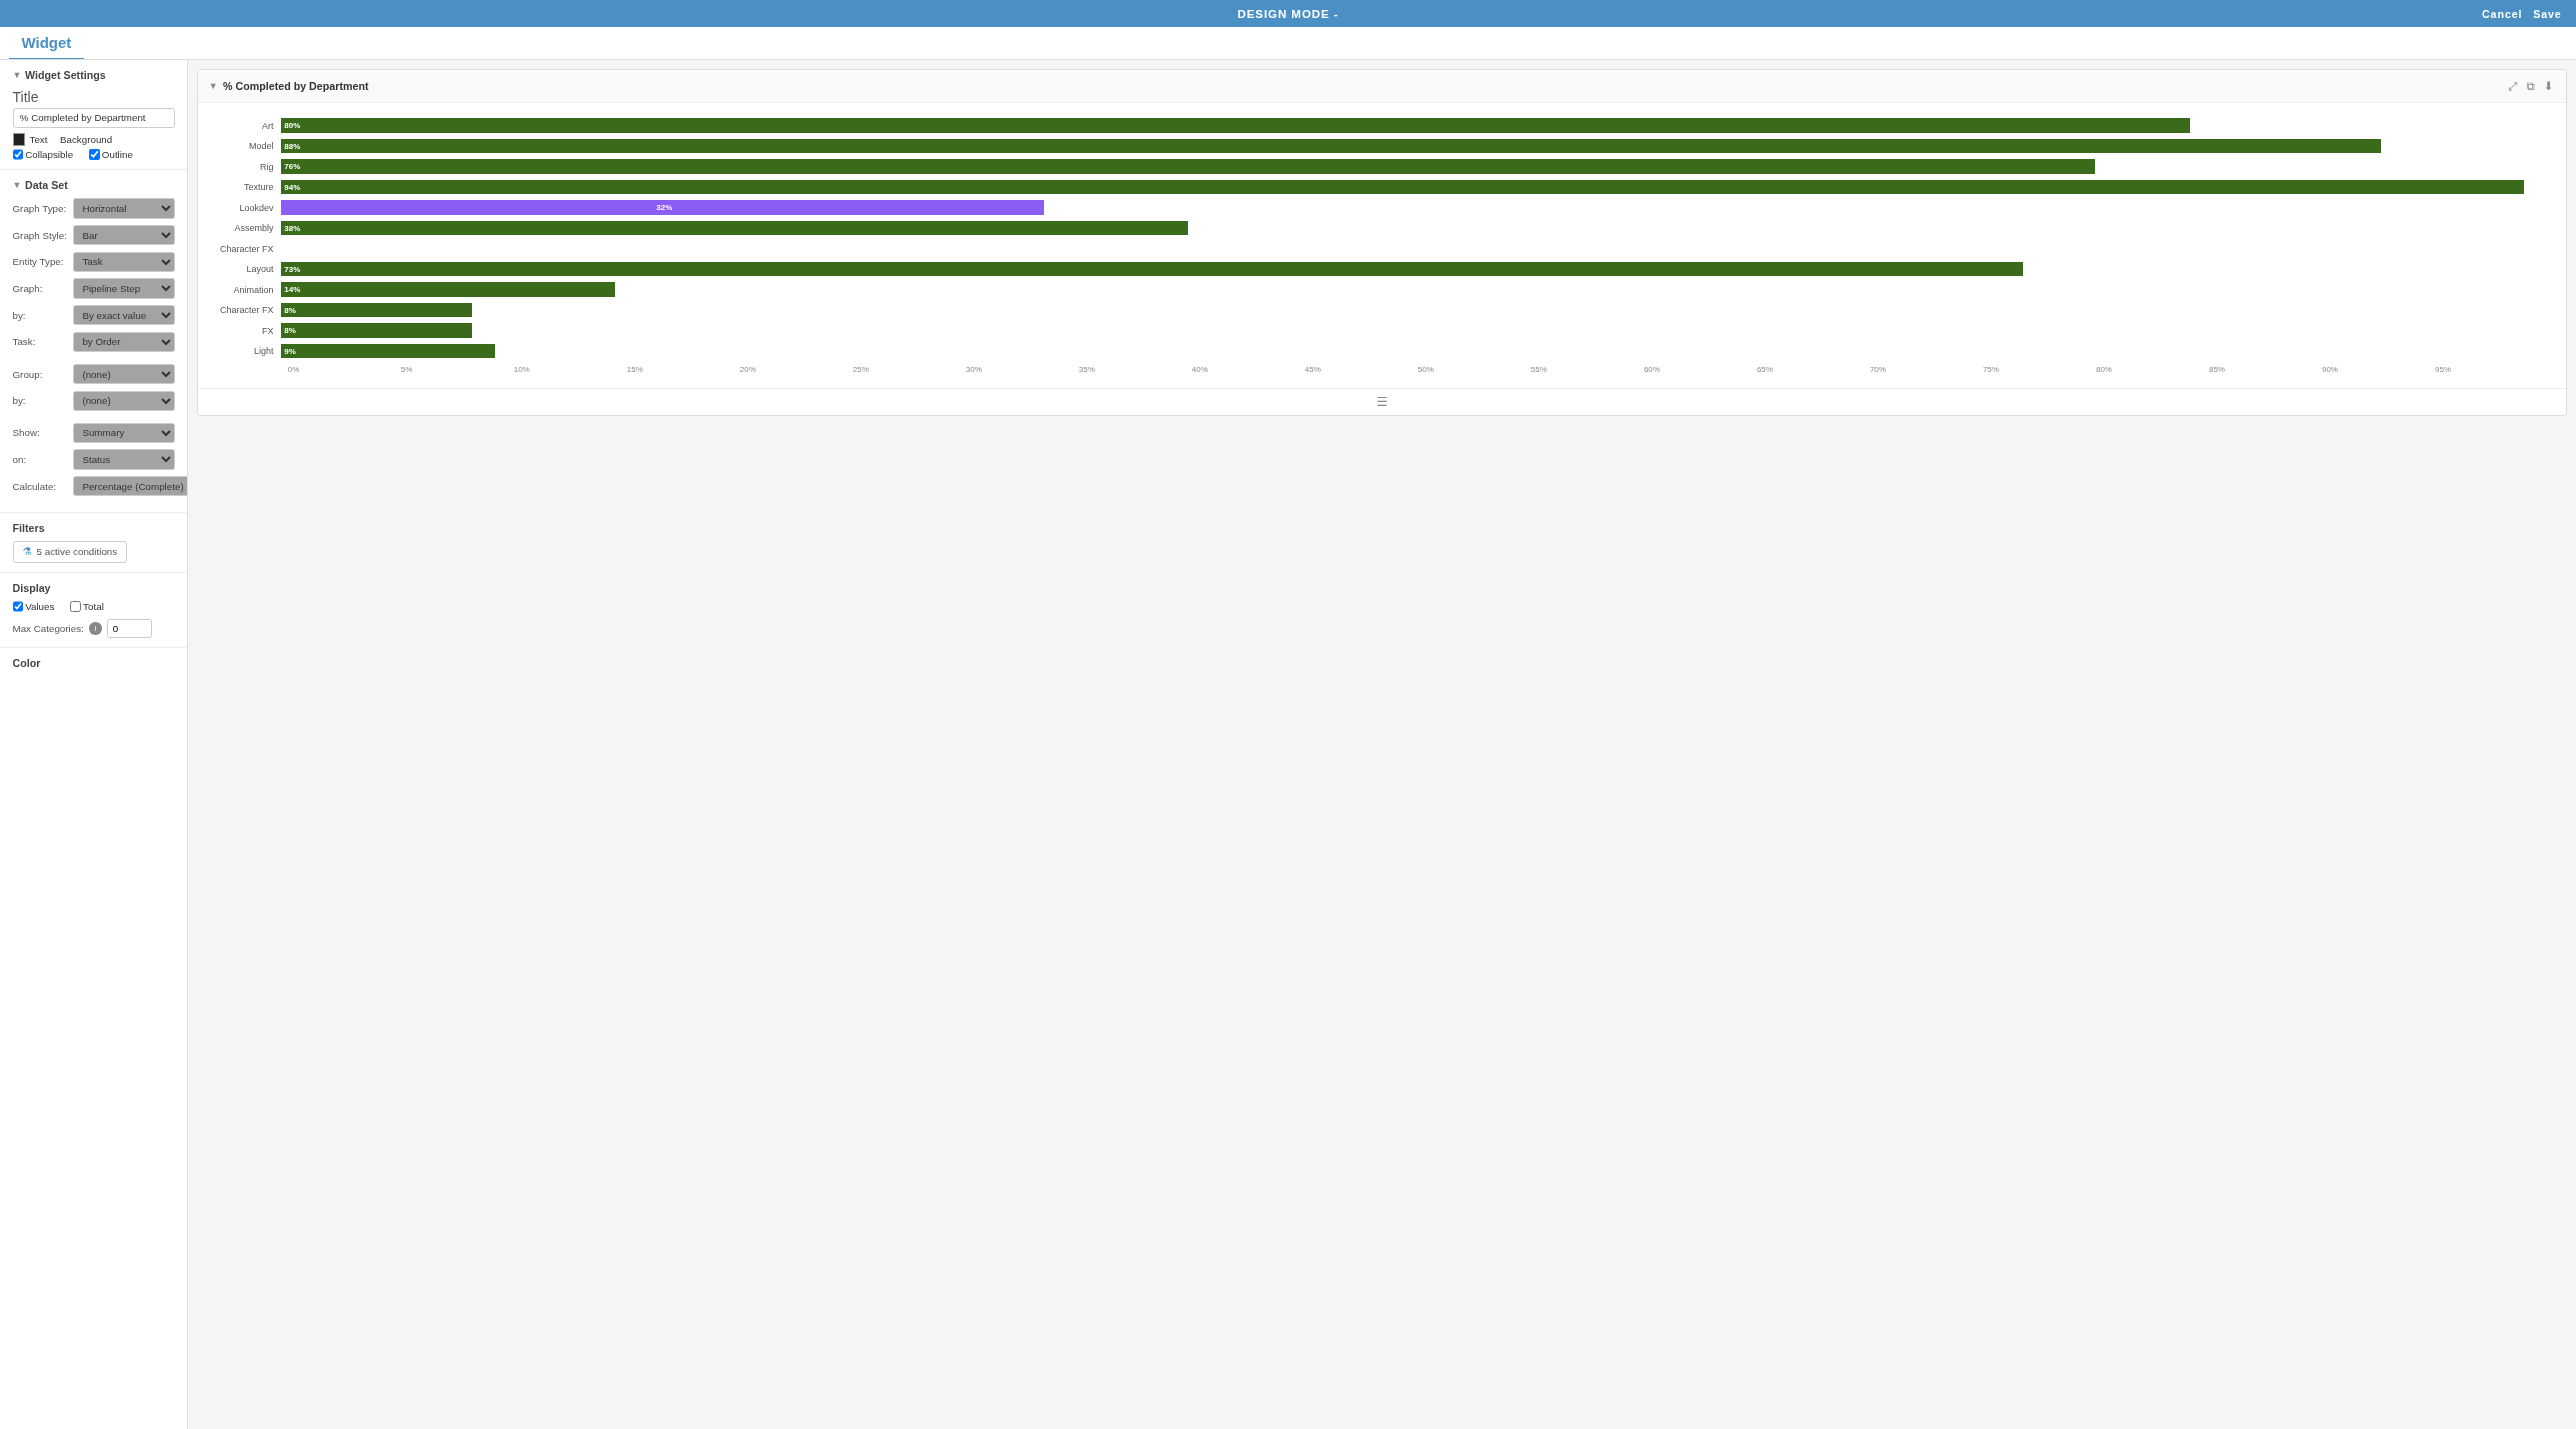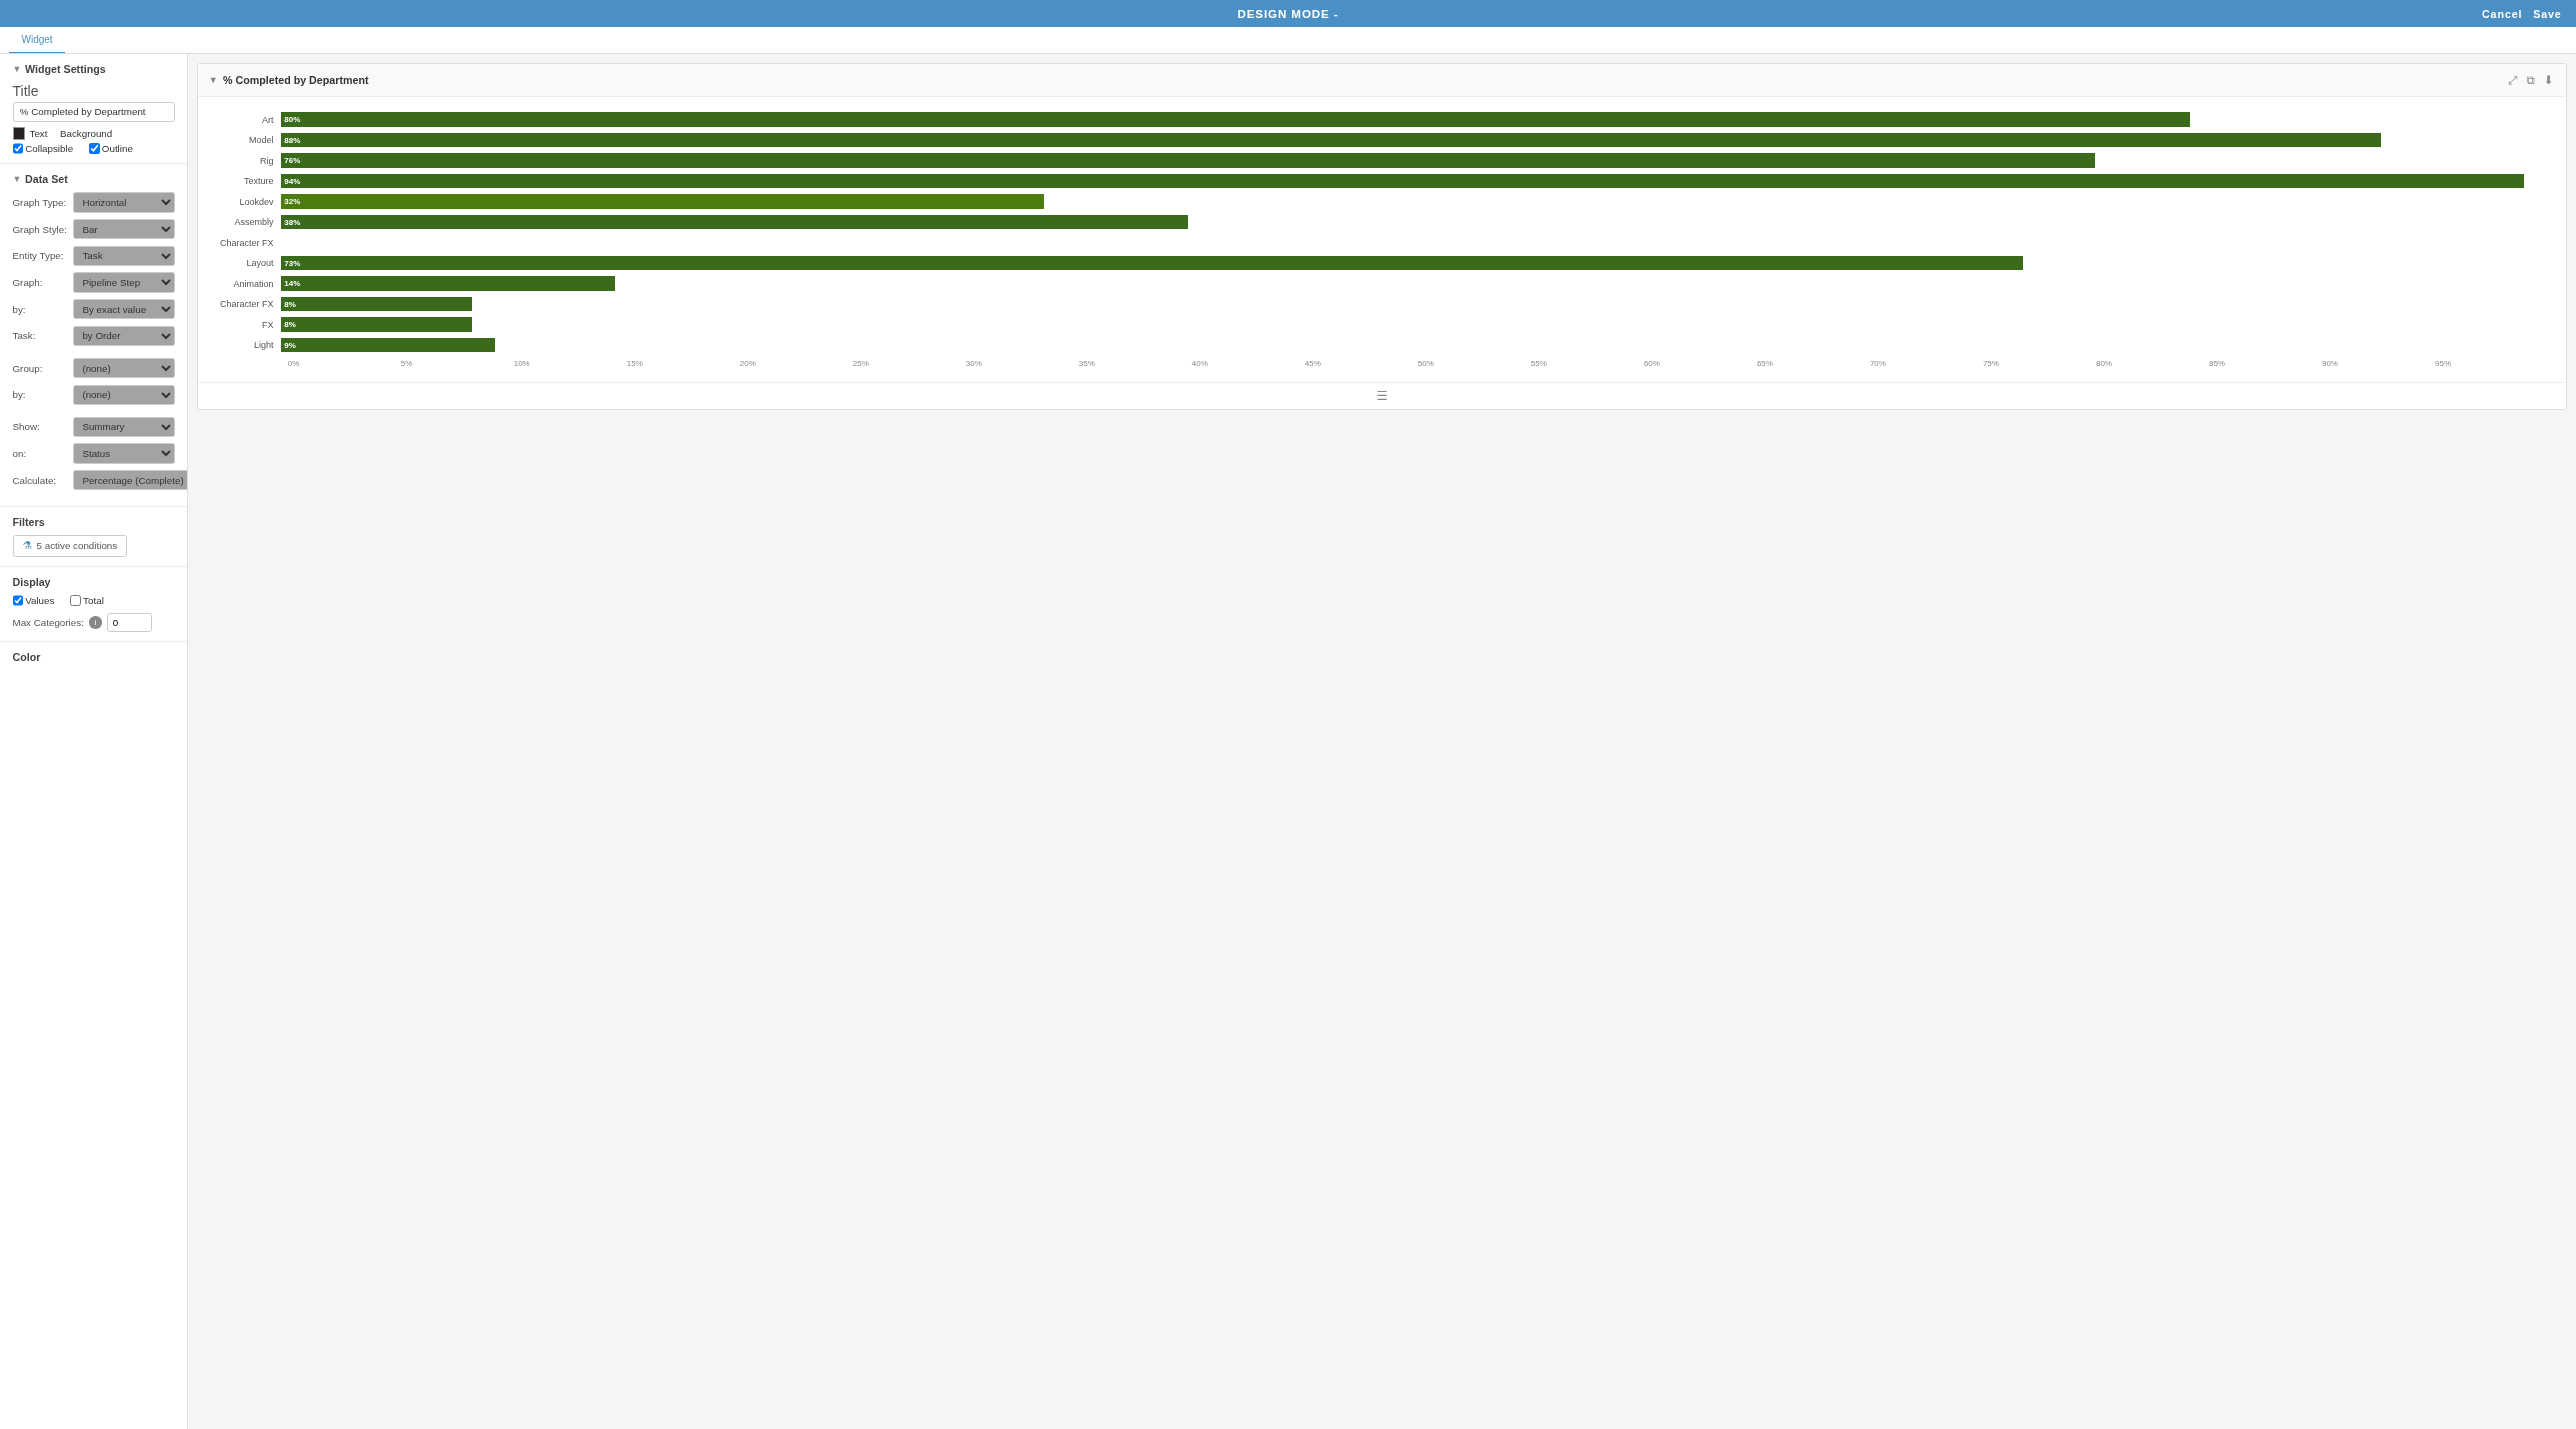--- a/index.html
+++ b/index.html
@@ -33,24 +33,25 @@
 
     
     .tab-bar {
       background: white;
       border-bottom: 0.9px solid #ddd;
       padding: 0 9px;
       display: flex;
     }
     .tab {
       padding: 7.2px 12.5px;
-      font-size: 10px;
+      font-size: 15px;
       cursor: pointer;
       border-bottom: 1.8px solid transparent;
       color: #555;
+      font-weight: bold;
     }
     .tab.active {
       border-bottom: 1.8px solid #4a90c4;
       color: #4a90c4;
     }
 
     
     .main-layout {
       display: flex;
       height: calc(100vh - 54px);
@@ -564,21 +565,21 @@
                 <div class="bar-label">Texture</div>
                 <div class="bar-track">
                   <div class="bar-fill" style="width: 98.9474%; background: rgb(58, 107, 26);">
                     <span class="bar-value">94%</span>
                   </div>
                 </div>
               </div>
               <div class="bar-row">
                 <div class="bar-label">Lookdev</div>
                 <div class="bar-track">
-                  <div class="bar-fill" style="width: 33.6842%; background: #4d7c0f;">
+                  <div class="bar-fill" style="width: 33.6842%; background: #8b5cf6; justify-content: center;">
                     <span class="bar-value">32%</span>
                   </div>
                 </div>
               </div>
               <div class="bar-row">
                 <div class="bar-label">Assembly</div>
                 <div class="bar-track">
                   <div class="bar-fill" style="width: 40%; background: rgb(58, 107, 26);">
                     <span class="bar-value">38%</span>
                   </div>

